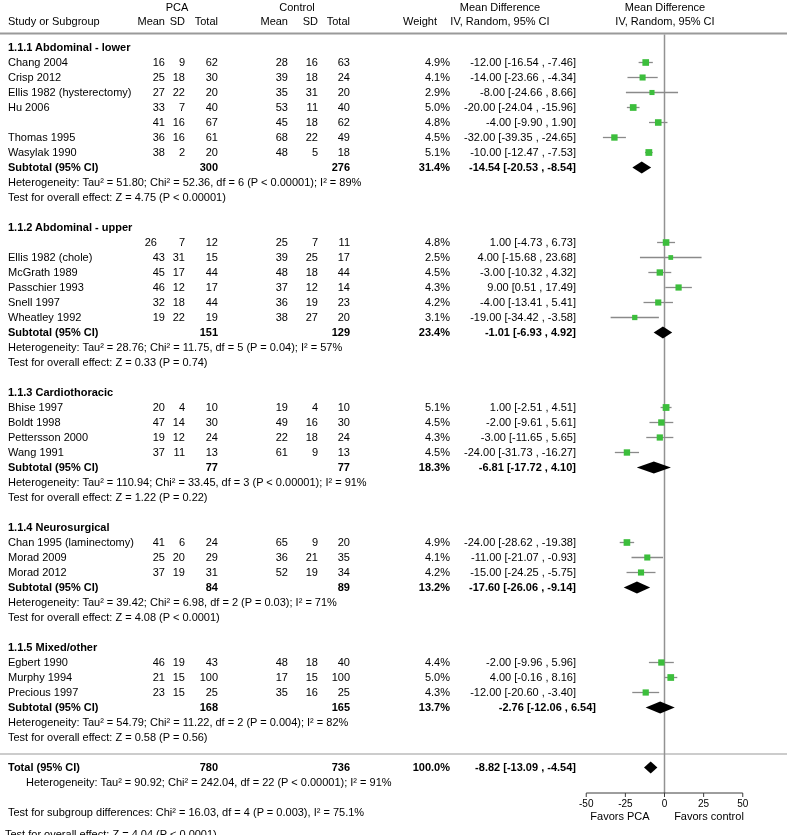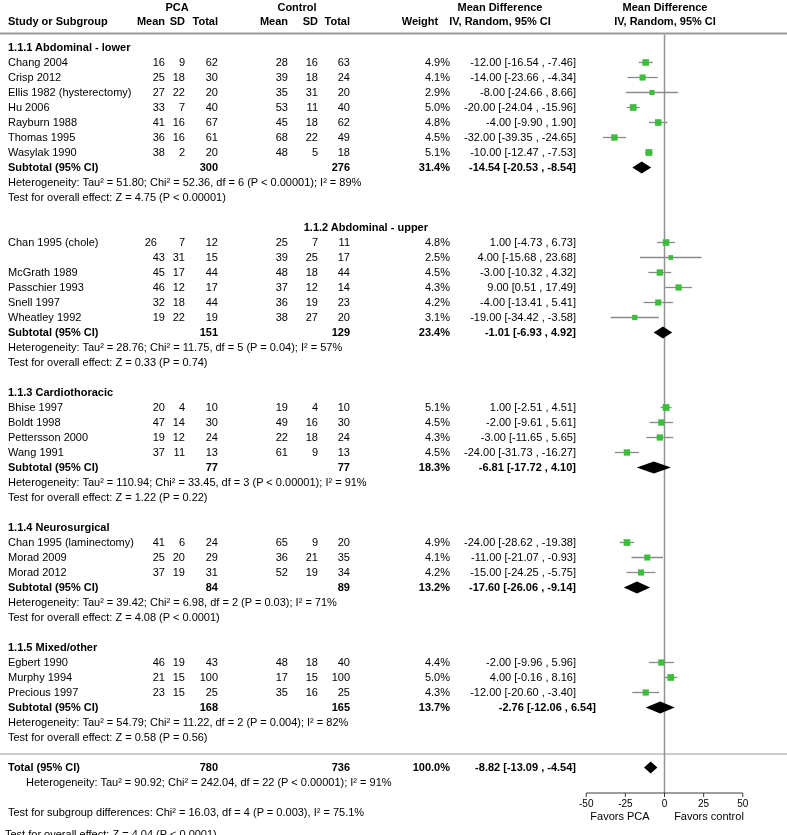--- a/index.html
+++ b/index.html
@@ -1,18 +1,18 @@
 <!DOCTYPE html>
 <html><head>
 <meta charset="utf-8">
 <style>
   html,body{margin:0;padding:0;background:#fff;}
   .frame{position:relative;width:787px;height:835px;background:#ffffff;overflow:hidden;
          font-family:"Liberation Sans",sans-serif;font-size:11px;color:#000;}
-  .h{position:absolute;height:14px;line-height:14px;font-weight:bold;white-space:nowrap;}
+  .h{position:absolute;height:14px;line-height:14px;font-weight:normal;white-space:nowrap;}
   .c{text-align:center;}
   .r{text-align:right;}
   .row{position:absolute;left:0;width:787px;height:15px;line-height:15px;white-space:nowrap;}
   .cell{position:absolute;top:0;height:15px;white-space:nowrap;}
   .b{font-weight:bold;}
   #plot{position:absolute;left:0;top:0;pointer-events:none;}
 </style>
 </head>
 <body>
 
@@ -76,21 +76,20 @@
         <span class="cell r" style="left: 125px; width: 40px;">33</span>
         <span class="cell r" style="left: 168px; width: 17px;">7</span>
         <span class="cell r" style="left: 187px; width: 31px;">40</span>
         <span class="cell r" style="left: 230px; width: 58px;">53</span>
         <span class="cell r" style="left: 291px; width: 27px;">11</span>
         <span class="cell r" style="left: 320px; width: 30px;">40</span>
         <span class="cell r" style="left: 390px; width: 60px;">5.0%</span>
         <span class="cell r" style="left: 424px; width: 152px;">-20.00 [-24.04 , -15.96]</span>
       </div>
       <div class="row" style="top: 115px;">
-        <span class="cell" style="left: 8px; width: 215px;">Rayburn 1988</span>
         <span class="cell r" style="left: 125px; width: 40px;">41</span>
         <span class="cell r" style="left: 168px; width: 17px;">16</span>
         <span class="cell r" style="left: 187px; width: 31px;">67</span>
         <span class="cell r" style="left: 230px; width: 58px;">45</span>
         <span class="cell r" style="left: 291px; width: 27px;">18</span>
         <span class="cell r" style="left: 320px; width: 30px;">62</span>
         <span class="cell r" style="left: 390px; width: 60px;">4.8%</span>
         <span class="cell r" style="left: 424px; width: 152px;">-4.00 [-9.90 , 1.90]</span>
       </div>
       <div class="row" style="top: 130px;">
@@ -121,35 +120,35 @@
         <span class="cell r b" style="left: 320px; width: 30px;">276</span>
         <span class="cell r b" style="left: 390px; width: 60px;">31.4%</span>
         <span class="cell r b" style="left: 424px; width: 152px;">-14.54 [-20.53 , -8.54]</span>
       </div>
       <div class="row" style="top: 175px;">
         <span class="cell" style="left: 8px; width: 552px;">Heterogeneity: Tau² = 51.80; Chi² = 52.36, df = 6 (P &lt; 0.00001); I² = 89%</span>
       </div>
       <div class="row" style="top: 190px;">
         <span class="cell" style="left: 8px; width: 552px;">Test for overall effect: Z = 4.75 (P &lt; 0.00001)</span>
       </div>
-      <div class="row" style="top: 220px; text-align: right;">
+      <div class="row" style="top: 220px;">
         <span class="cell b" style="left: 8px; width: 420px;">1.1.2 Abdominal - upper</span>
       </div>
       <div class="row" style="top: 235px;">
-        <span class="cell" style="left: 8px; width: 215px;">Chan 1995 (chole)</span>
         <span class="cell r" style="left: 117px; width: 40px;">26</span>
         <span class="cell r" style="left: 168px; width: 17px;">7</span>
         <span class="cell r" style="left: 187px; width: 31px;">12</span>
         <span class="cell r" style="left: 230px; width: 58px;">25</span>
         <span class="cell r" style="left: 291px; width: 27px;">7</span>
         <span class="cell r" style="left: 320px; width: 30px;">11</span>
         <span class="cell r" style="left: 390px; width: 60px;">4.8%</span>
         <span class="cell r" style="left: 424px; width: 152px;">1.00 [-4.73 , 6.73]</span>
       </div>
       <div class="row" style="top: 250px;">
+        <span class="cell" style="left: 8px; width: 215px;">Ellis 1982 (chole)</span>
         <span class="cell r" style="left: 125px; width: 40px;">43</span>
         <span class="cell r" style="left: 168px; width: 17px;">31</span>
         <span class="cell r" style="left: 187px; width: 31px;">15</span>
         <span class="cell r" style="left: 230px; width: 58px;">39</span>
         <span class="cell r" style="left: 291px; width: 27px;">25</span>
         <span class="cell r" style="left: 320px; width: 30px;">17</span>
         <span class="cell r" style="left: 390px; width: 60px;">2.5%</span>
         <span class="cell r" style="left: 424px; width: 152px;">4.00 [-15.68 , 23.68]</span>
       </div>
       <div class="row" style="top: 265px;">

